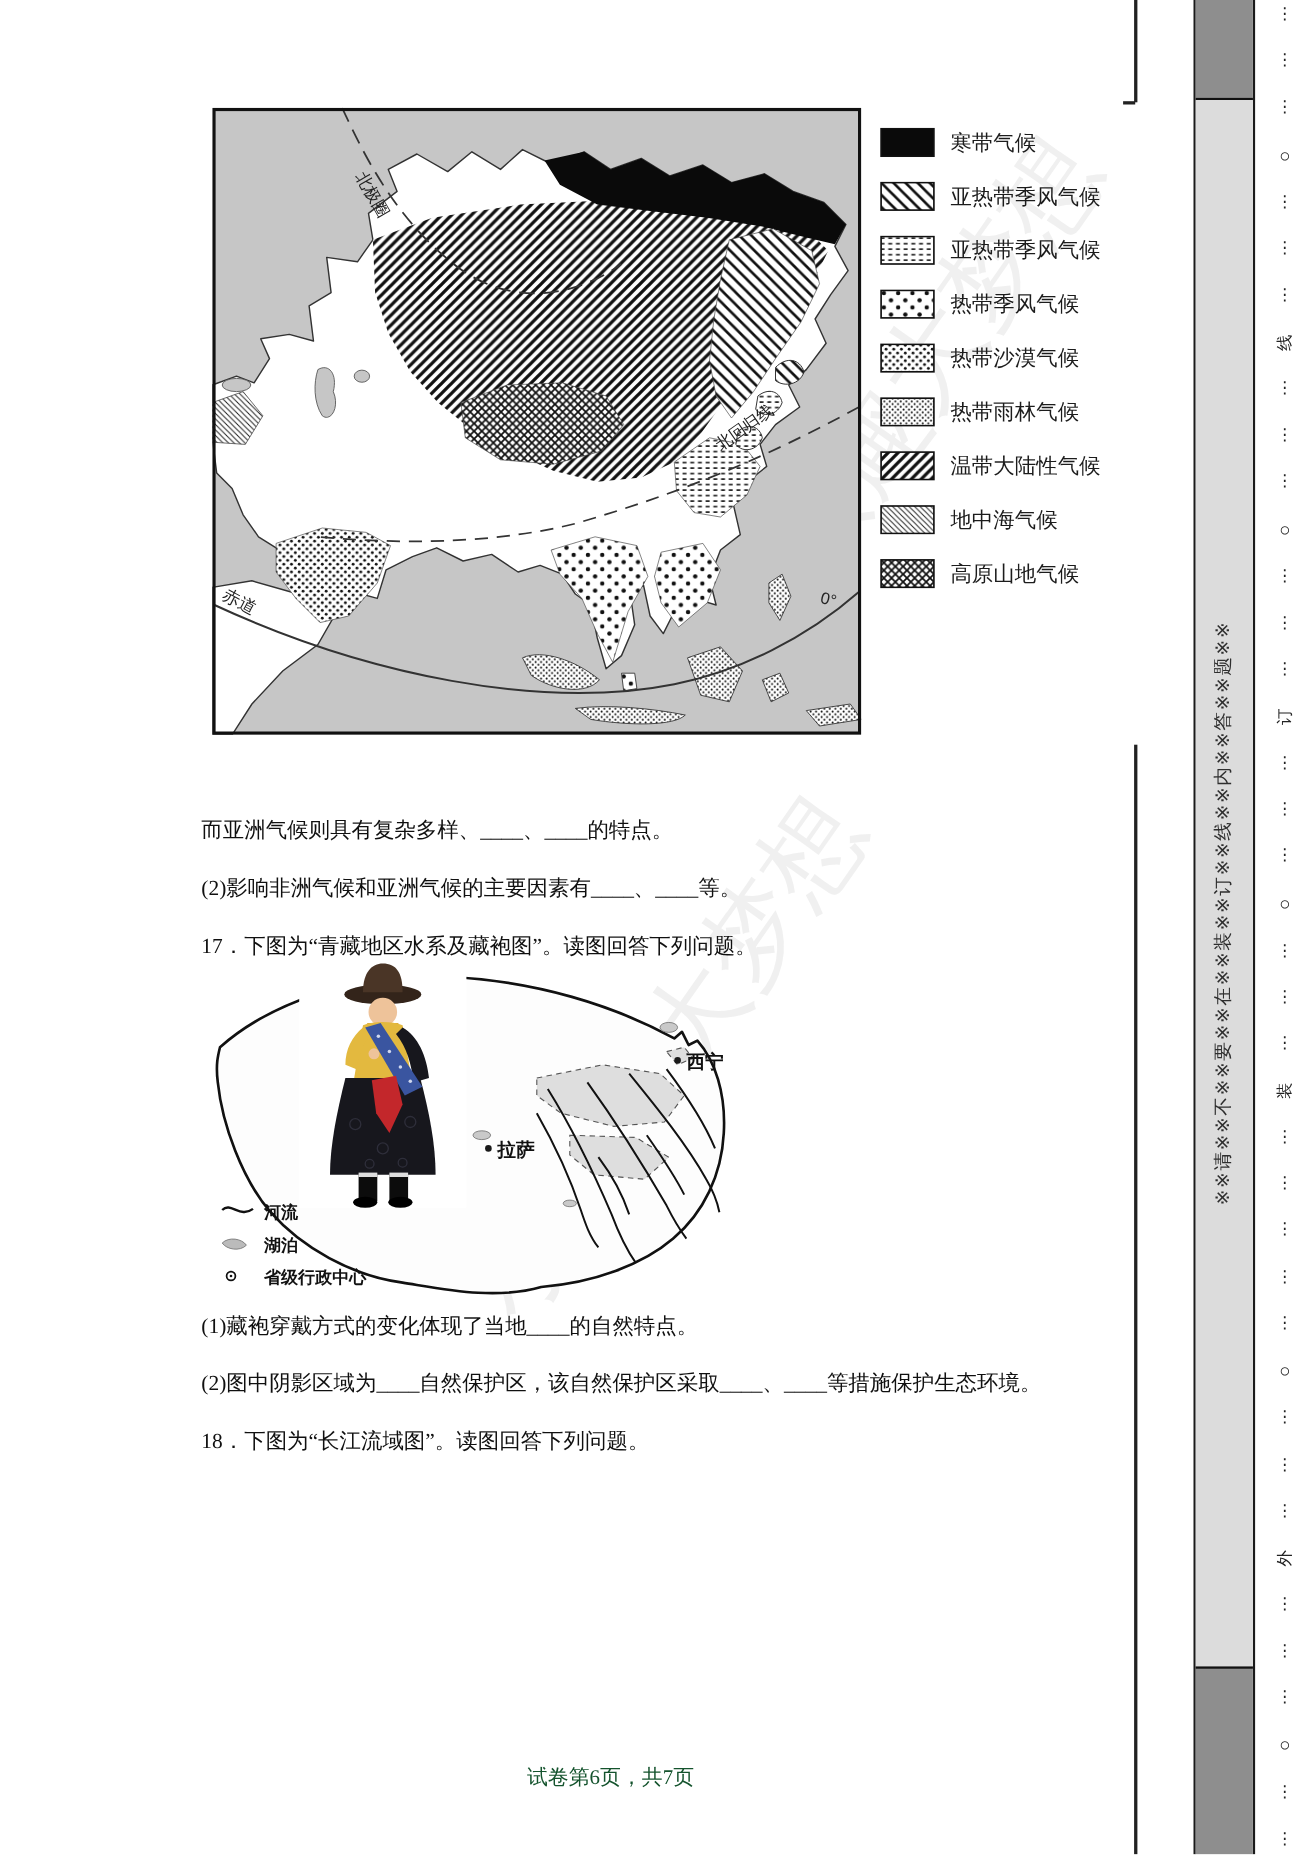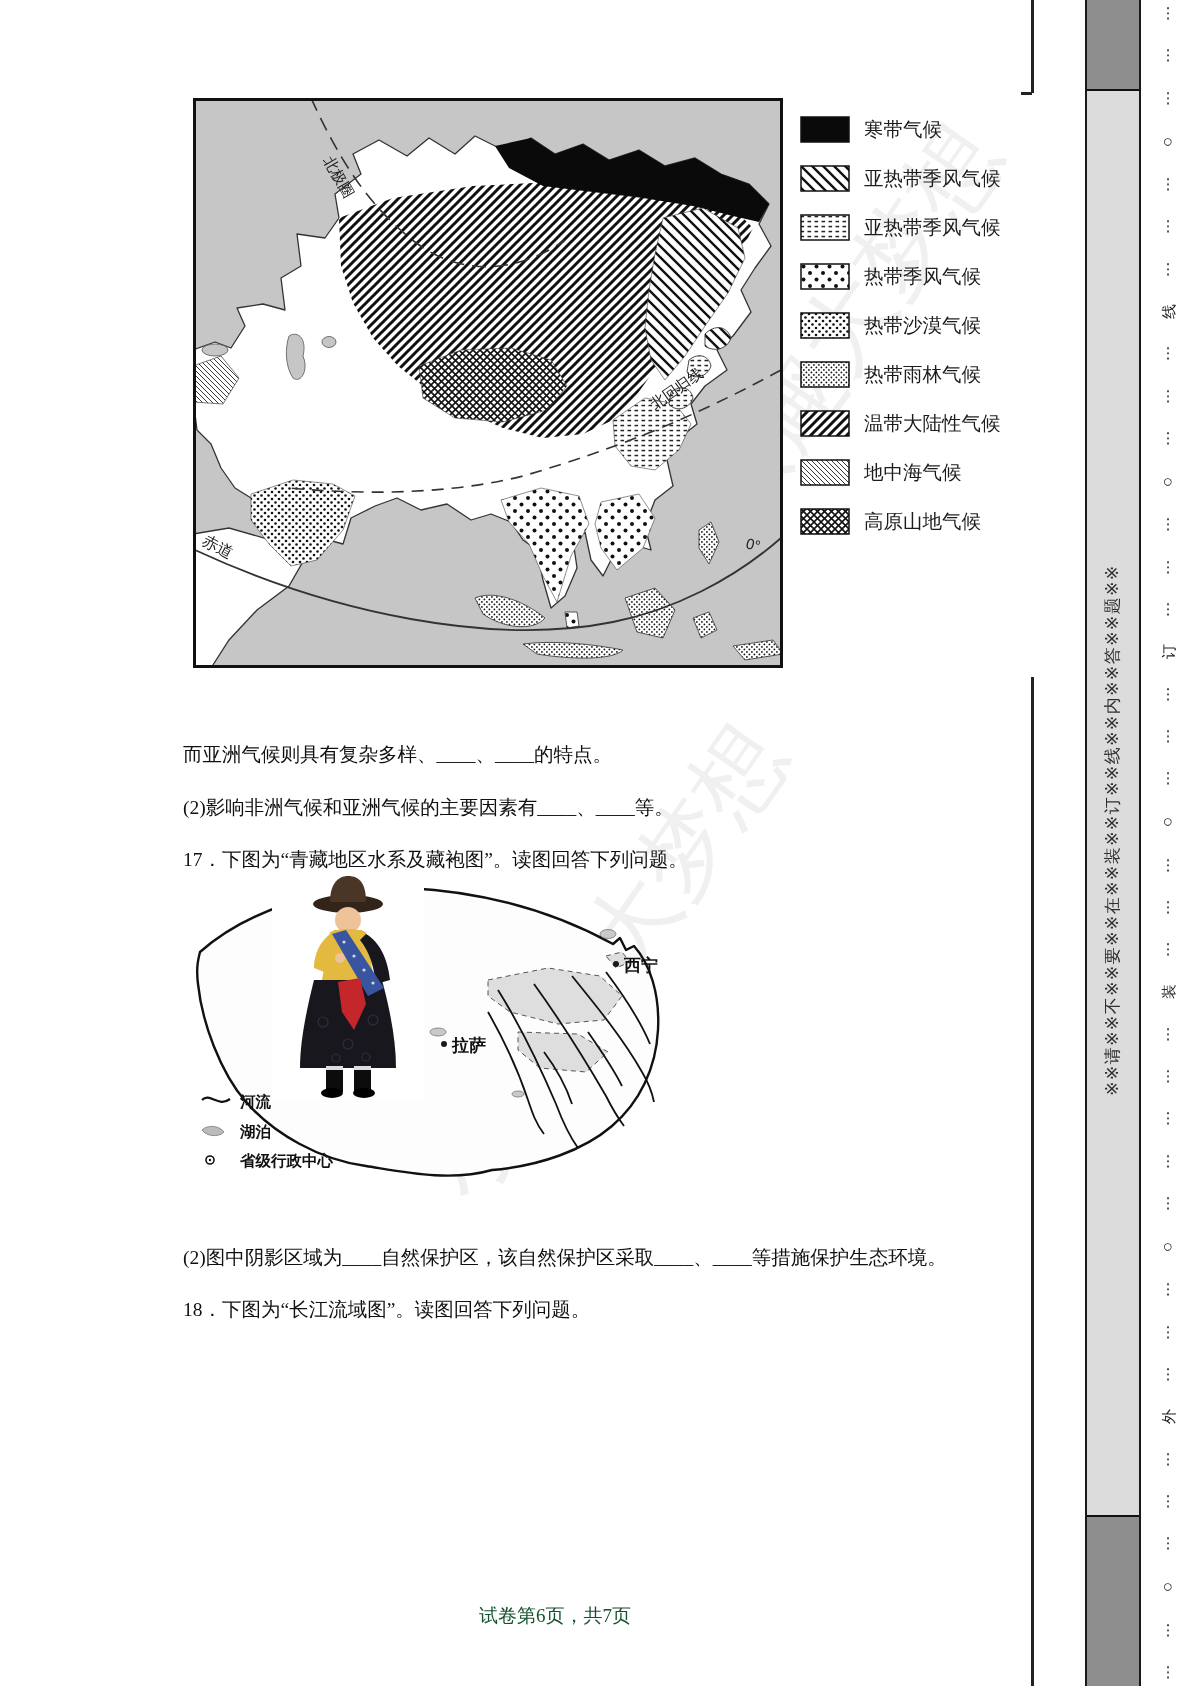--- a/index.html
+++ b/index.html
@@ -295,20 +295,21 @@
         <text x="52" y="235" font-size="15.5" font-weight="bold" fill="#111" font-family="Liberation Sans, DejaVu Sans, sans-serif">河流</text>
         <path d="M 14 258 C 20 252 32 254 36 260 C 30 266 18 264 14 258 Z" fill="#bbb" stroke="#777" stroke-width="0.8"></path>
         <text x="52" y="265" font-size="15.5" font-weight="bold" fill="#111" font-family="Liberation Sans, DejaVu Sans, sans-serif">湖泊</text>
         <circle cx="22" cy="288" r="4" fill="#fff" stroke="#111" stroke-width="1.6"></circle>
         <circle cx="22" cy="288" r="1.2" fill="#111"></circle>
         <text x="52" y="294" font-size="15.5" font-weight="bold" fill="#111" font-family="Liberation Sans, DejaVu Sans, sans-serif">省级行政中心</text>
       </g>
     </svg>
   </div>
 
+  <div class="qline" style="top:1192px;">(1)藏袍穿戴方式的变化体现了当地____的自然特点。</div>
   <div class="qline" style="top:1244px;">(2)图中阴影区域为____自然保护区，该自然保护区采取____、____等措施保护生态环境。</div>
   <div class="qline" style="top:1296px;">18．下图为“长江流域图”。读图回答下列问题。</div>
 
   <div class="footer">试卷第6页，共7页</div>
 
   <div class="vline" style="top:0;height:93px;"></div>
   <div class="vtick"></div>
   <div class="vline" style="top:677px;height:1009px;"></div>
 
   <div id="grey-bar">

